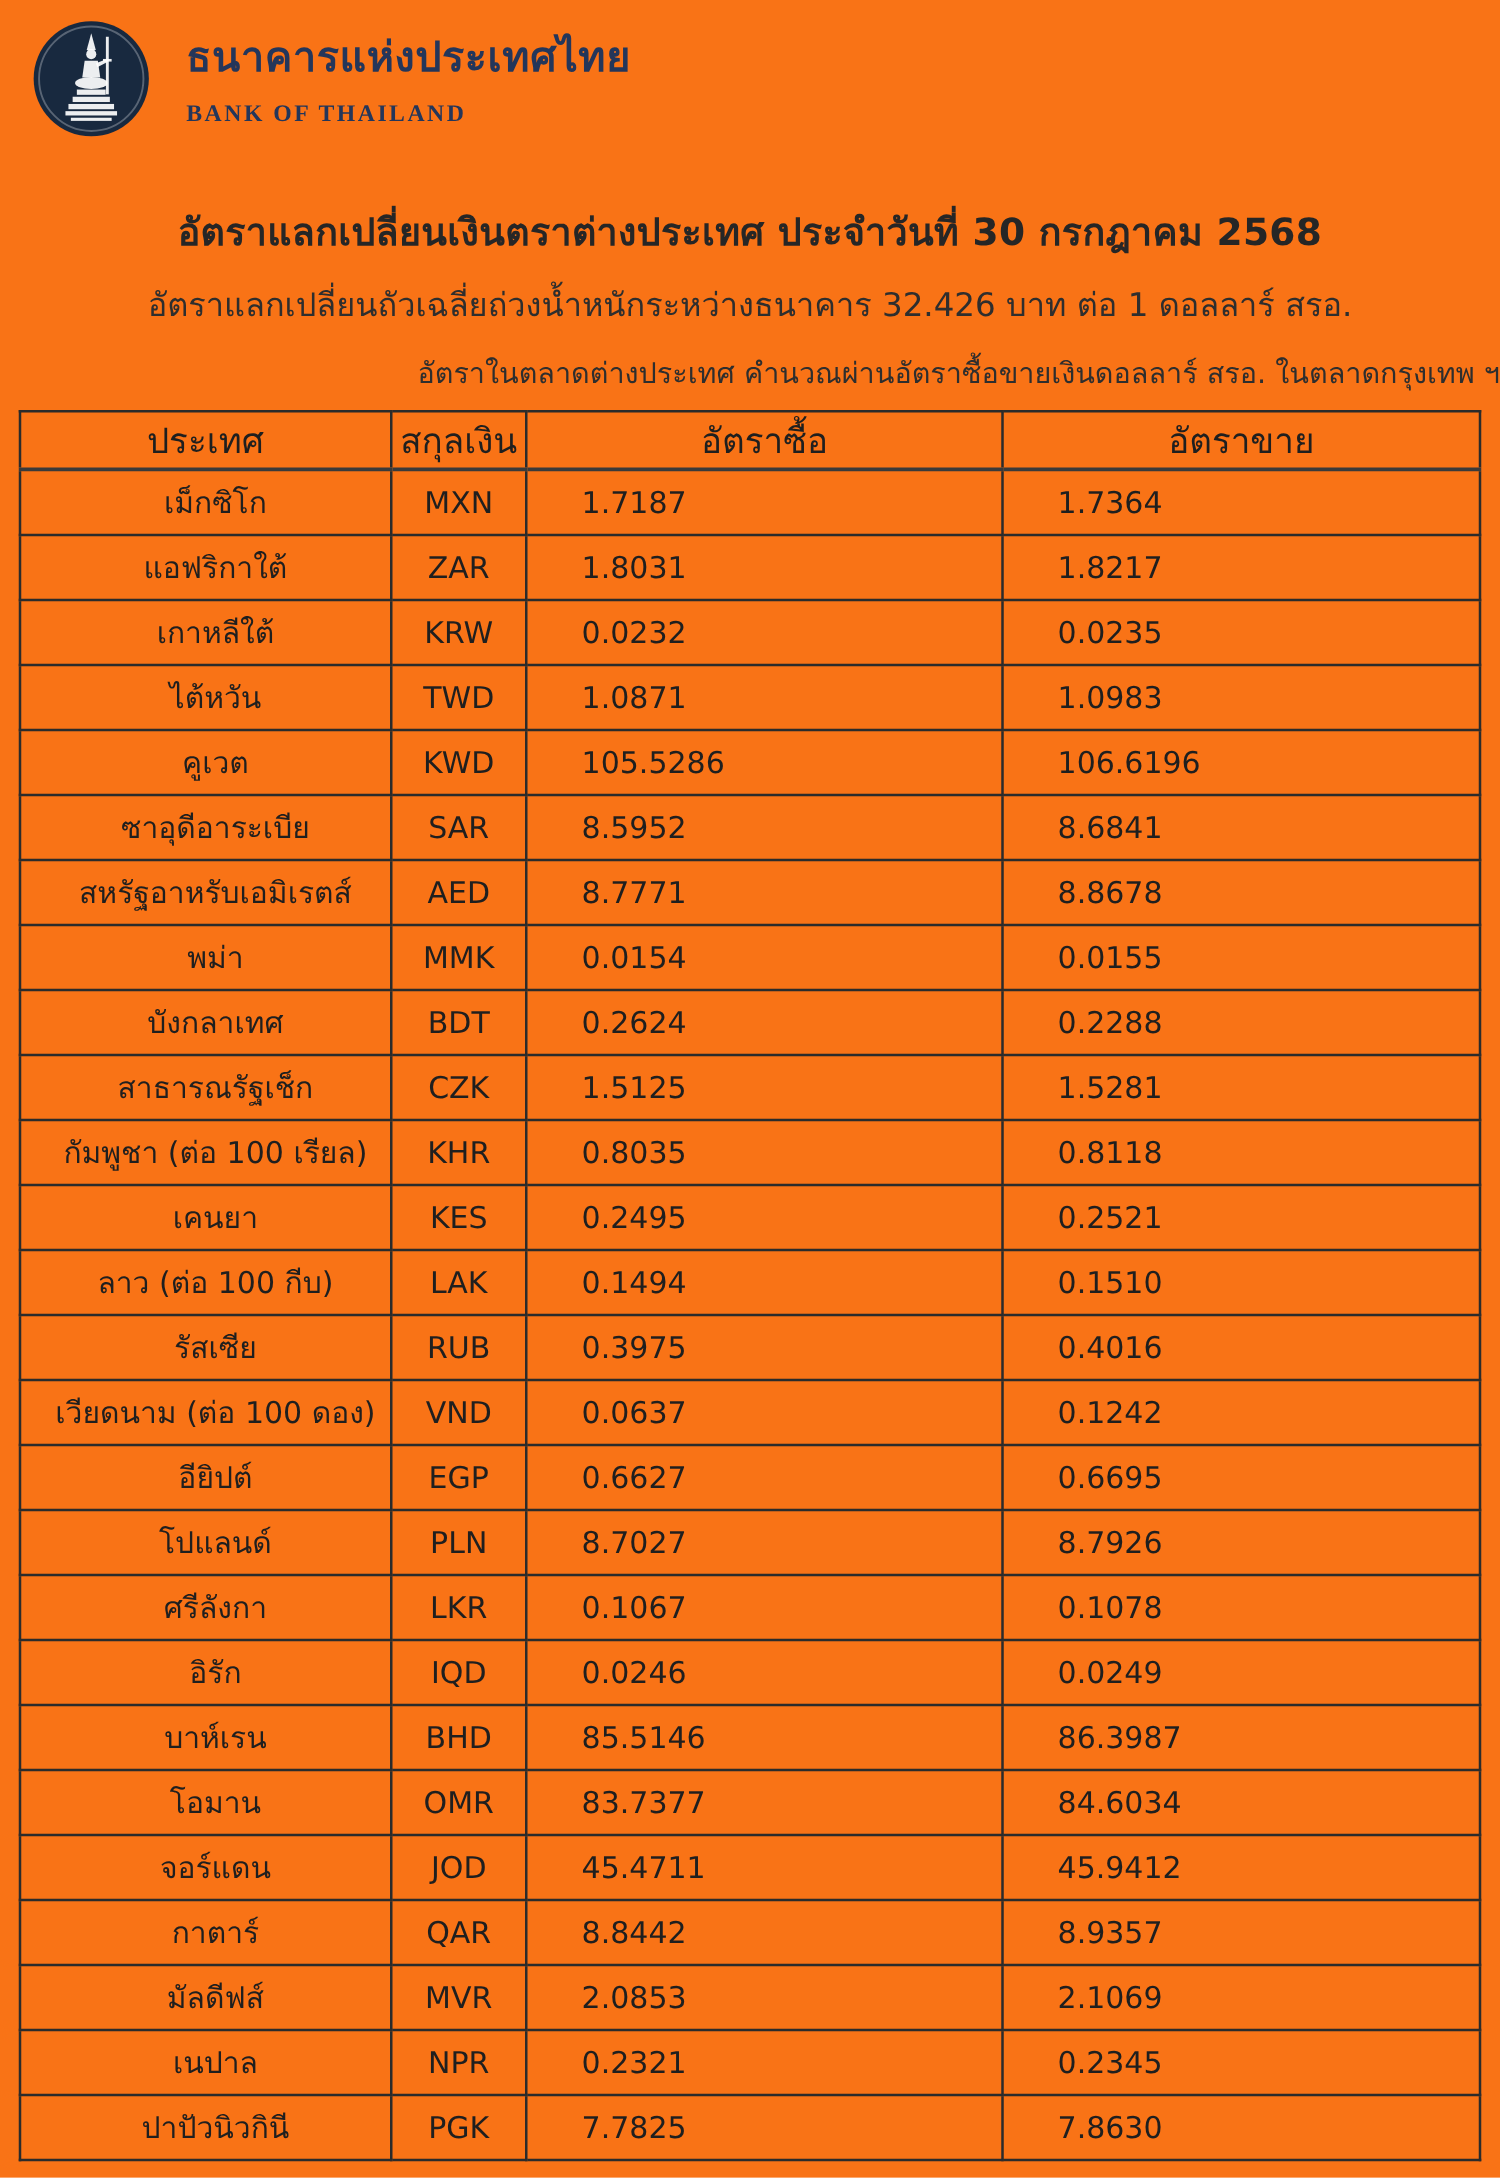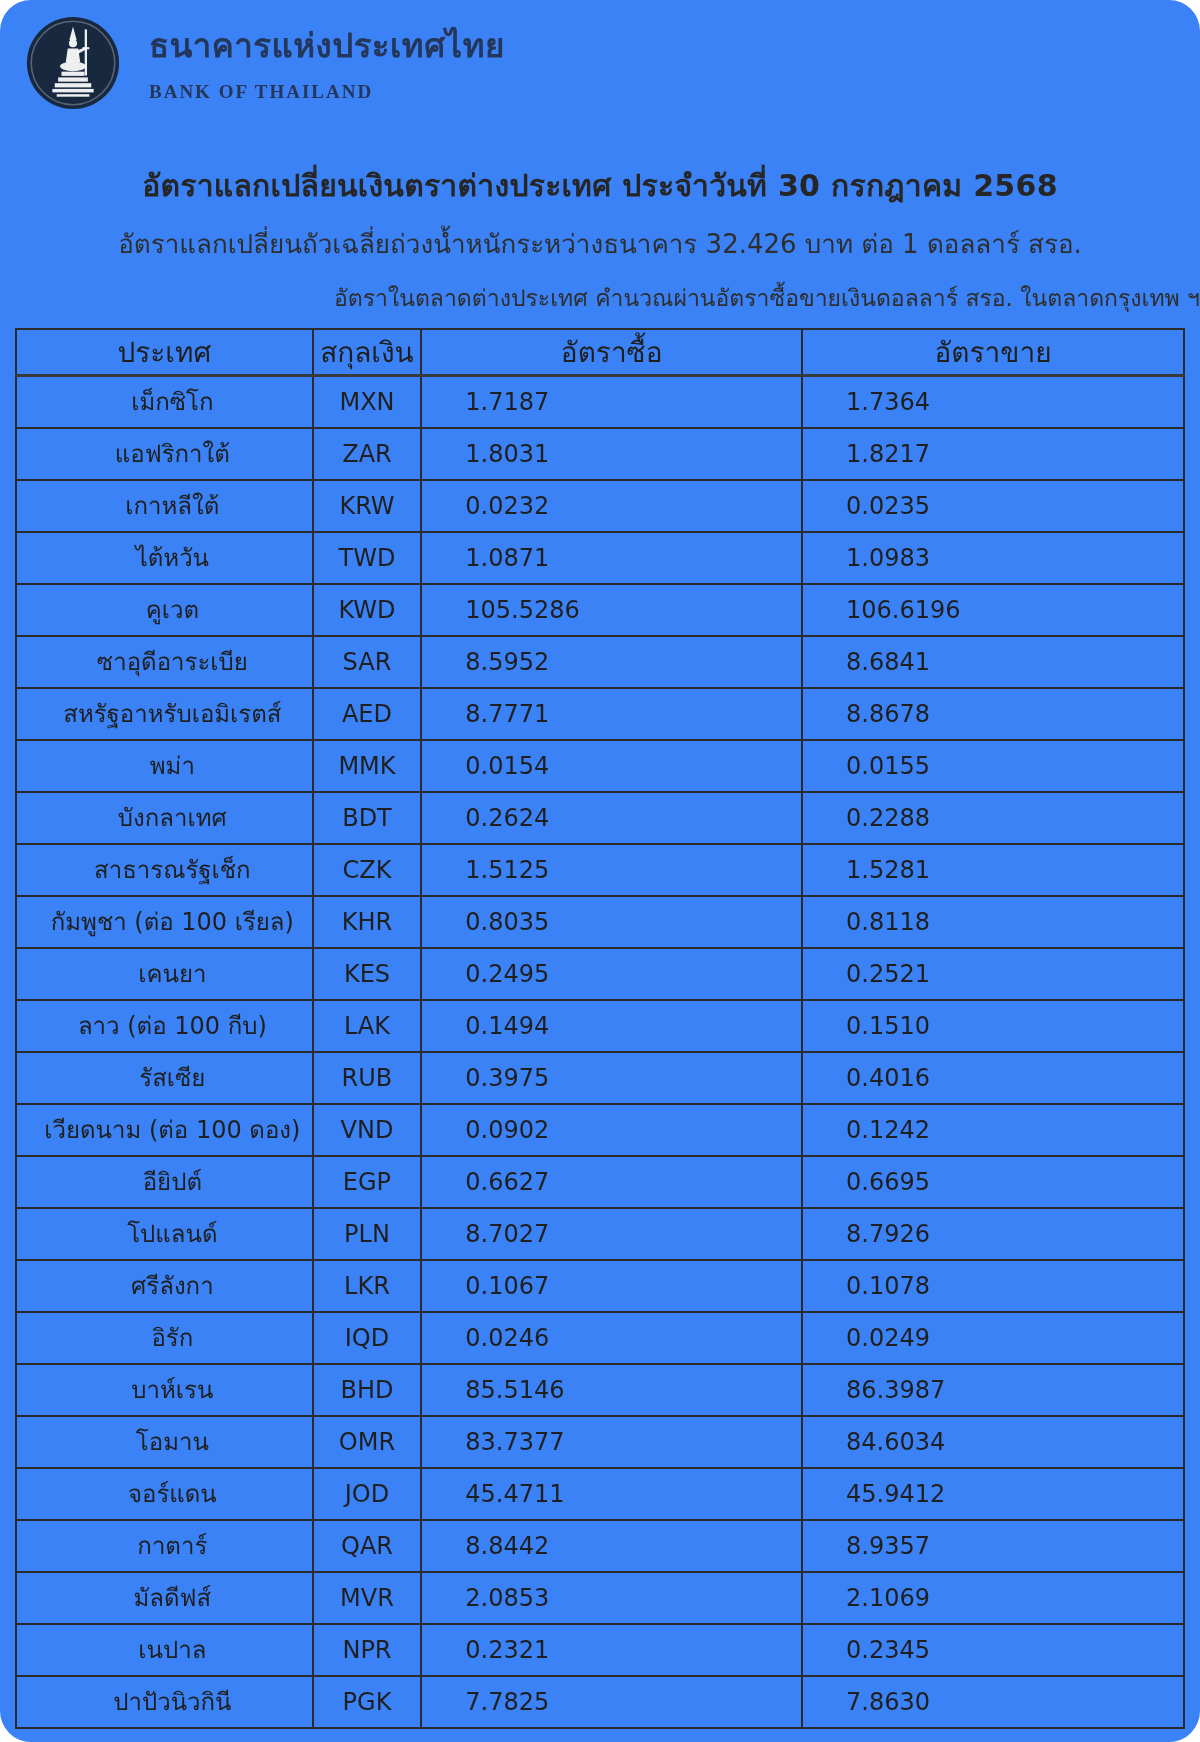--- a/index.html
+++ b/index.html
@@ -4,21 +4,21 @@
 <style>
   * { margin: 0; padding: 0; box-sizing: border-box; }
   html, body { background: #ffffff; }
   body {
     width: 1200px;
     height: 1742px;
     font-family: "DejaVu Sans", "Liberation Sans", sans-serif;
     color: #1f1f1f;
     overflow: hidden;
   }
-  .page { width: 1200px; height: 1742px; background: #3b82f6; border-radius: 31px; }
+  .page { width: 1200px; height: 1742px; background: #f97316; }
 
   
   .masthead {
     display: flex;
     align-items: center;
     padding: 8px 0 0 25px;
     height: 118px;
   }
   .logo-mark { width: 96px; height: 96px; flex: 0 0 auto; }
   .org-names { margin-left: 28px; padding-top: 4px; }
@@ -252,21 +252,21 @@
   <tr>
     <td class="c-country">รัสเซีย</td>
     <td class="c-code">RUB</td>
     <td class="c-num">0.3975</td>
     <td class="c-num">0.4016</td>
   </tr>
 
   <tr>
     <td class="c-country">เวียดนาม (ต่อ 100 ดอง)</td>
     <td class="c-code">VND</td>
-    <td class="c-num">0.0902</td>
+    <td class="c-num">0.0637</td>
     <td class="c-num">0.1242</td>
   </tr>
 
   <tr>
     <td class="c-country">อียิปต์</td>
     <td class="c-code">EGP</td>
     <td class="c-num">0.6627</td>
     <td class="c-num">0.6695</td>
   </tr>
 

